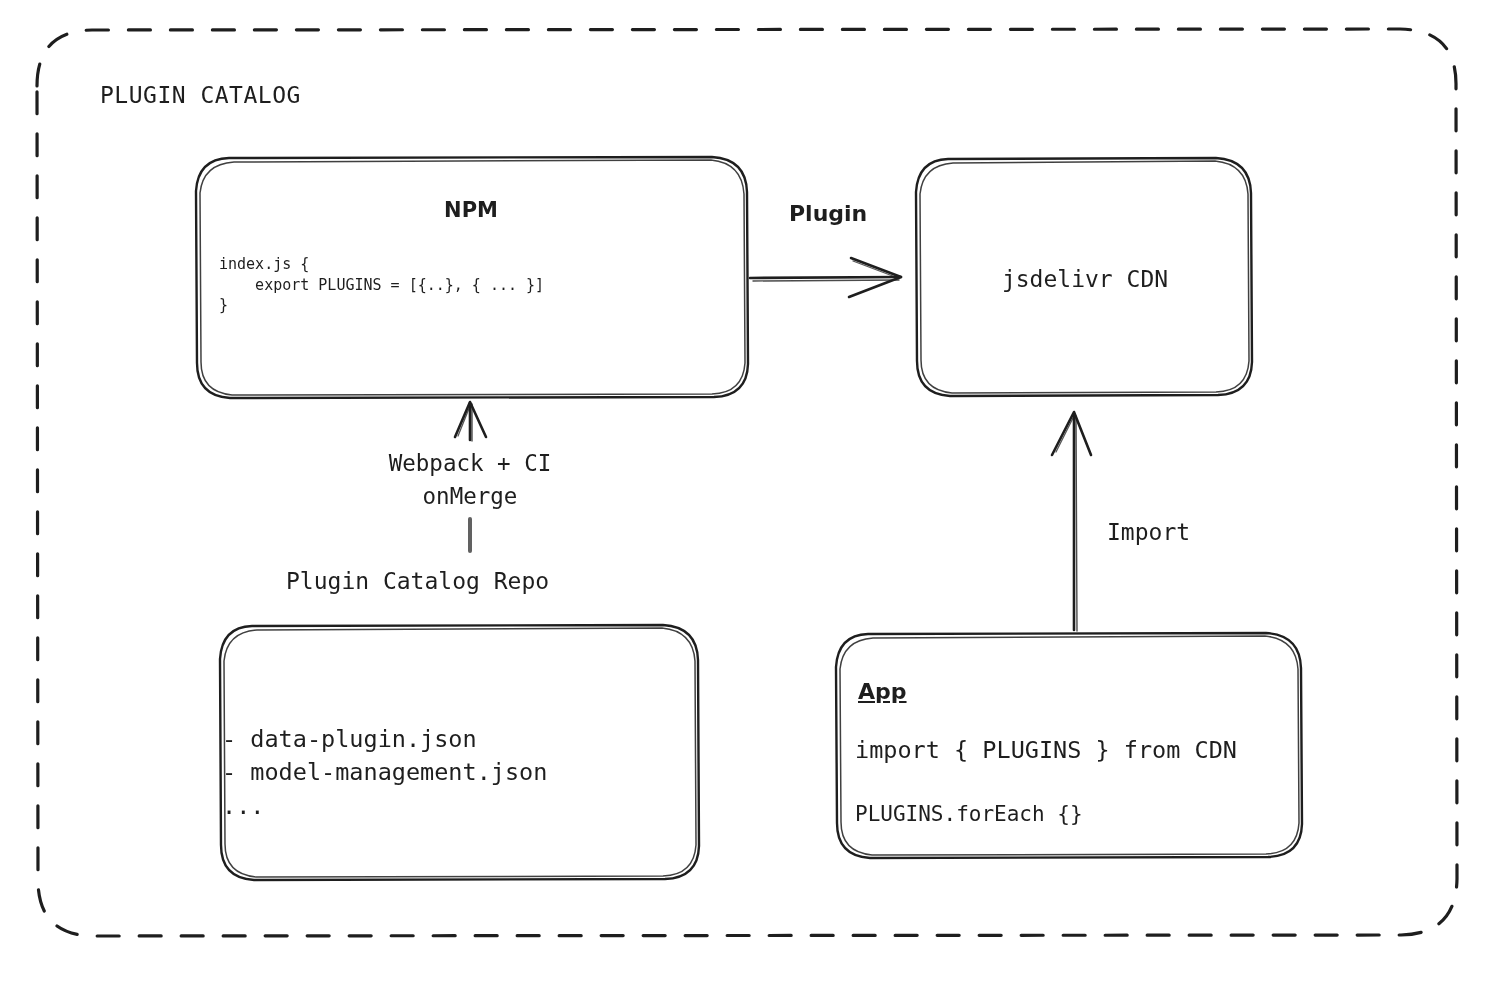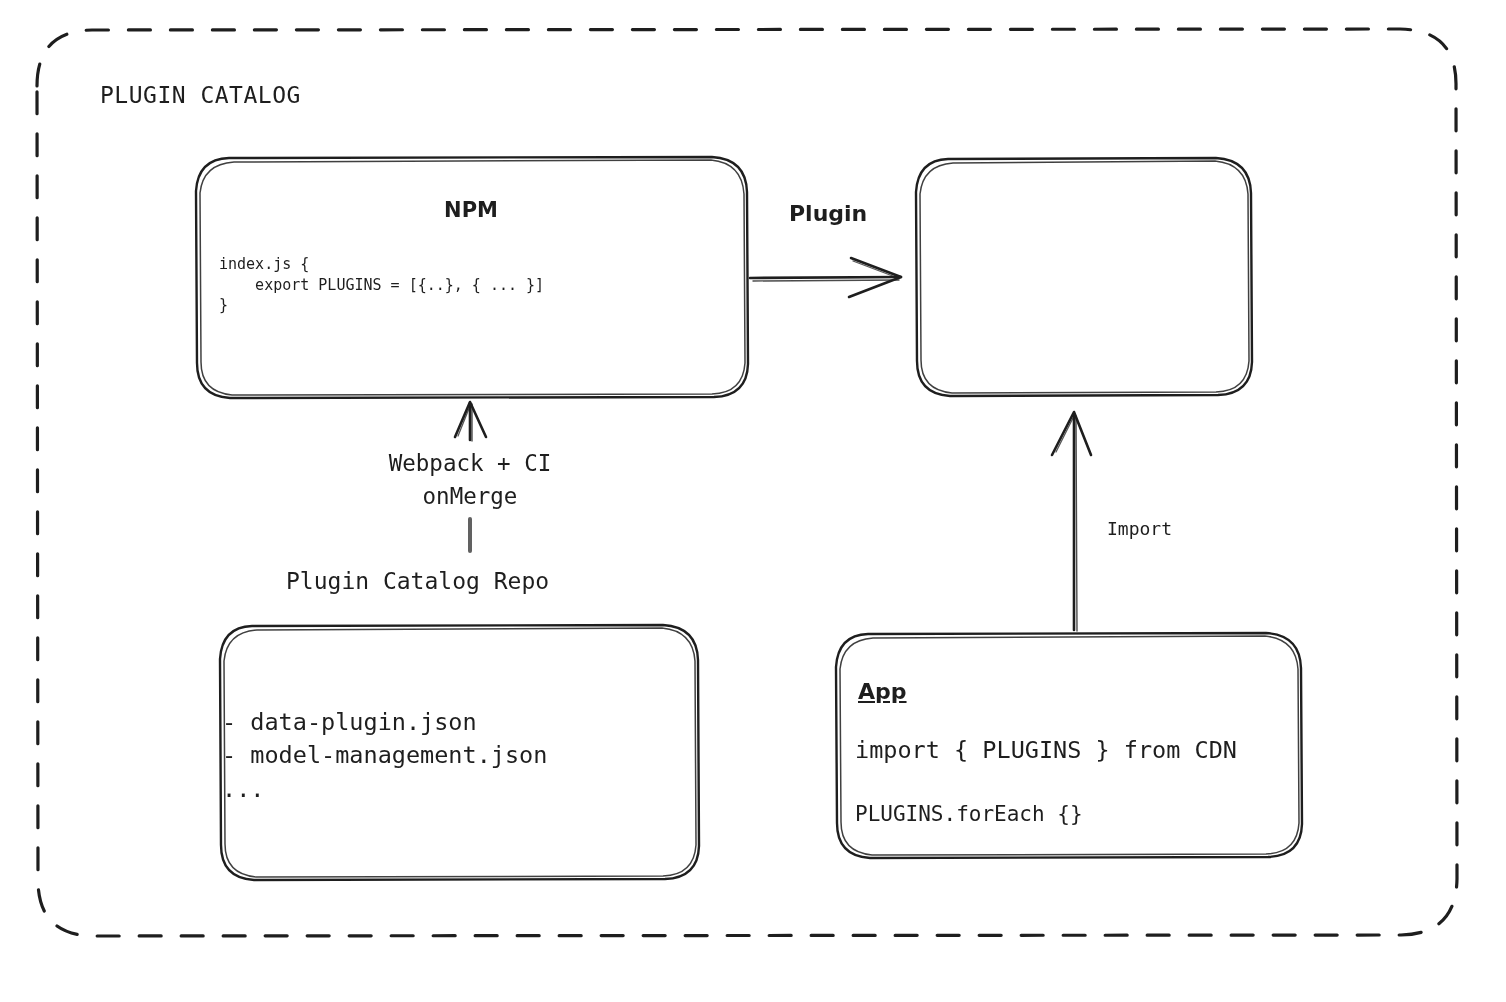--- a/index.html
+++ b/index.html
@@ -90,30 +90,30 @@
   
   #repo-label {
     left: 286px;
     top: 566px;
     font-size: 23px;
   }
 
   
   #repo-files {
     left: 222px;
-    top: 706px;
+    top: 723px;
     font-size: 23.5px;
     line-height: 1.42;
   }
 
   
   #import-label {
     left: 1107px;
     top: 517px;
-    font-size: 18px;
+    font-size: 23px;
     text-align: center;
   }
 
   
   #app-title {
     left: 858px;
     top: 677px;
     font-family: "DejaVu Sans", sans-serif;
     font-size: 22px;
     font-weight: 600;
@@ -260,20 +260,21 @@
   </svg>
 
   <div class="lbl" id="npm-title">NPM</div>
 
   <div class="lbl" id="frame-title">PLUGIN CATALOG</div>
 
   <div class="lbl" id="npm-code">index.js {
     export PLUGINS = [{..}, { ... }]
 }</div>
 
+  <div class="lbl" id="cdn-title">jsdelivr CDN</div>
 
   <div class="lbl" id="cache-label">Plugin</div>
 
   <div class="lbl" id="repo-label">Plugin Catalog Repo</div>
 
   <div class="lbl" id="webpack-label">Webpack + CI
 onMerge</div>
 
   <div class="lbl" id="repo-files">- data-plugin.json
 - model-management.json

